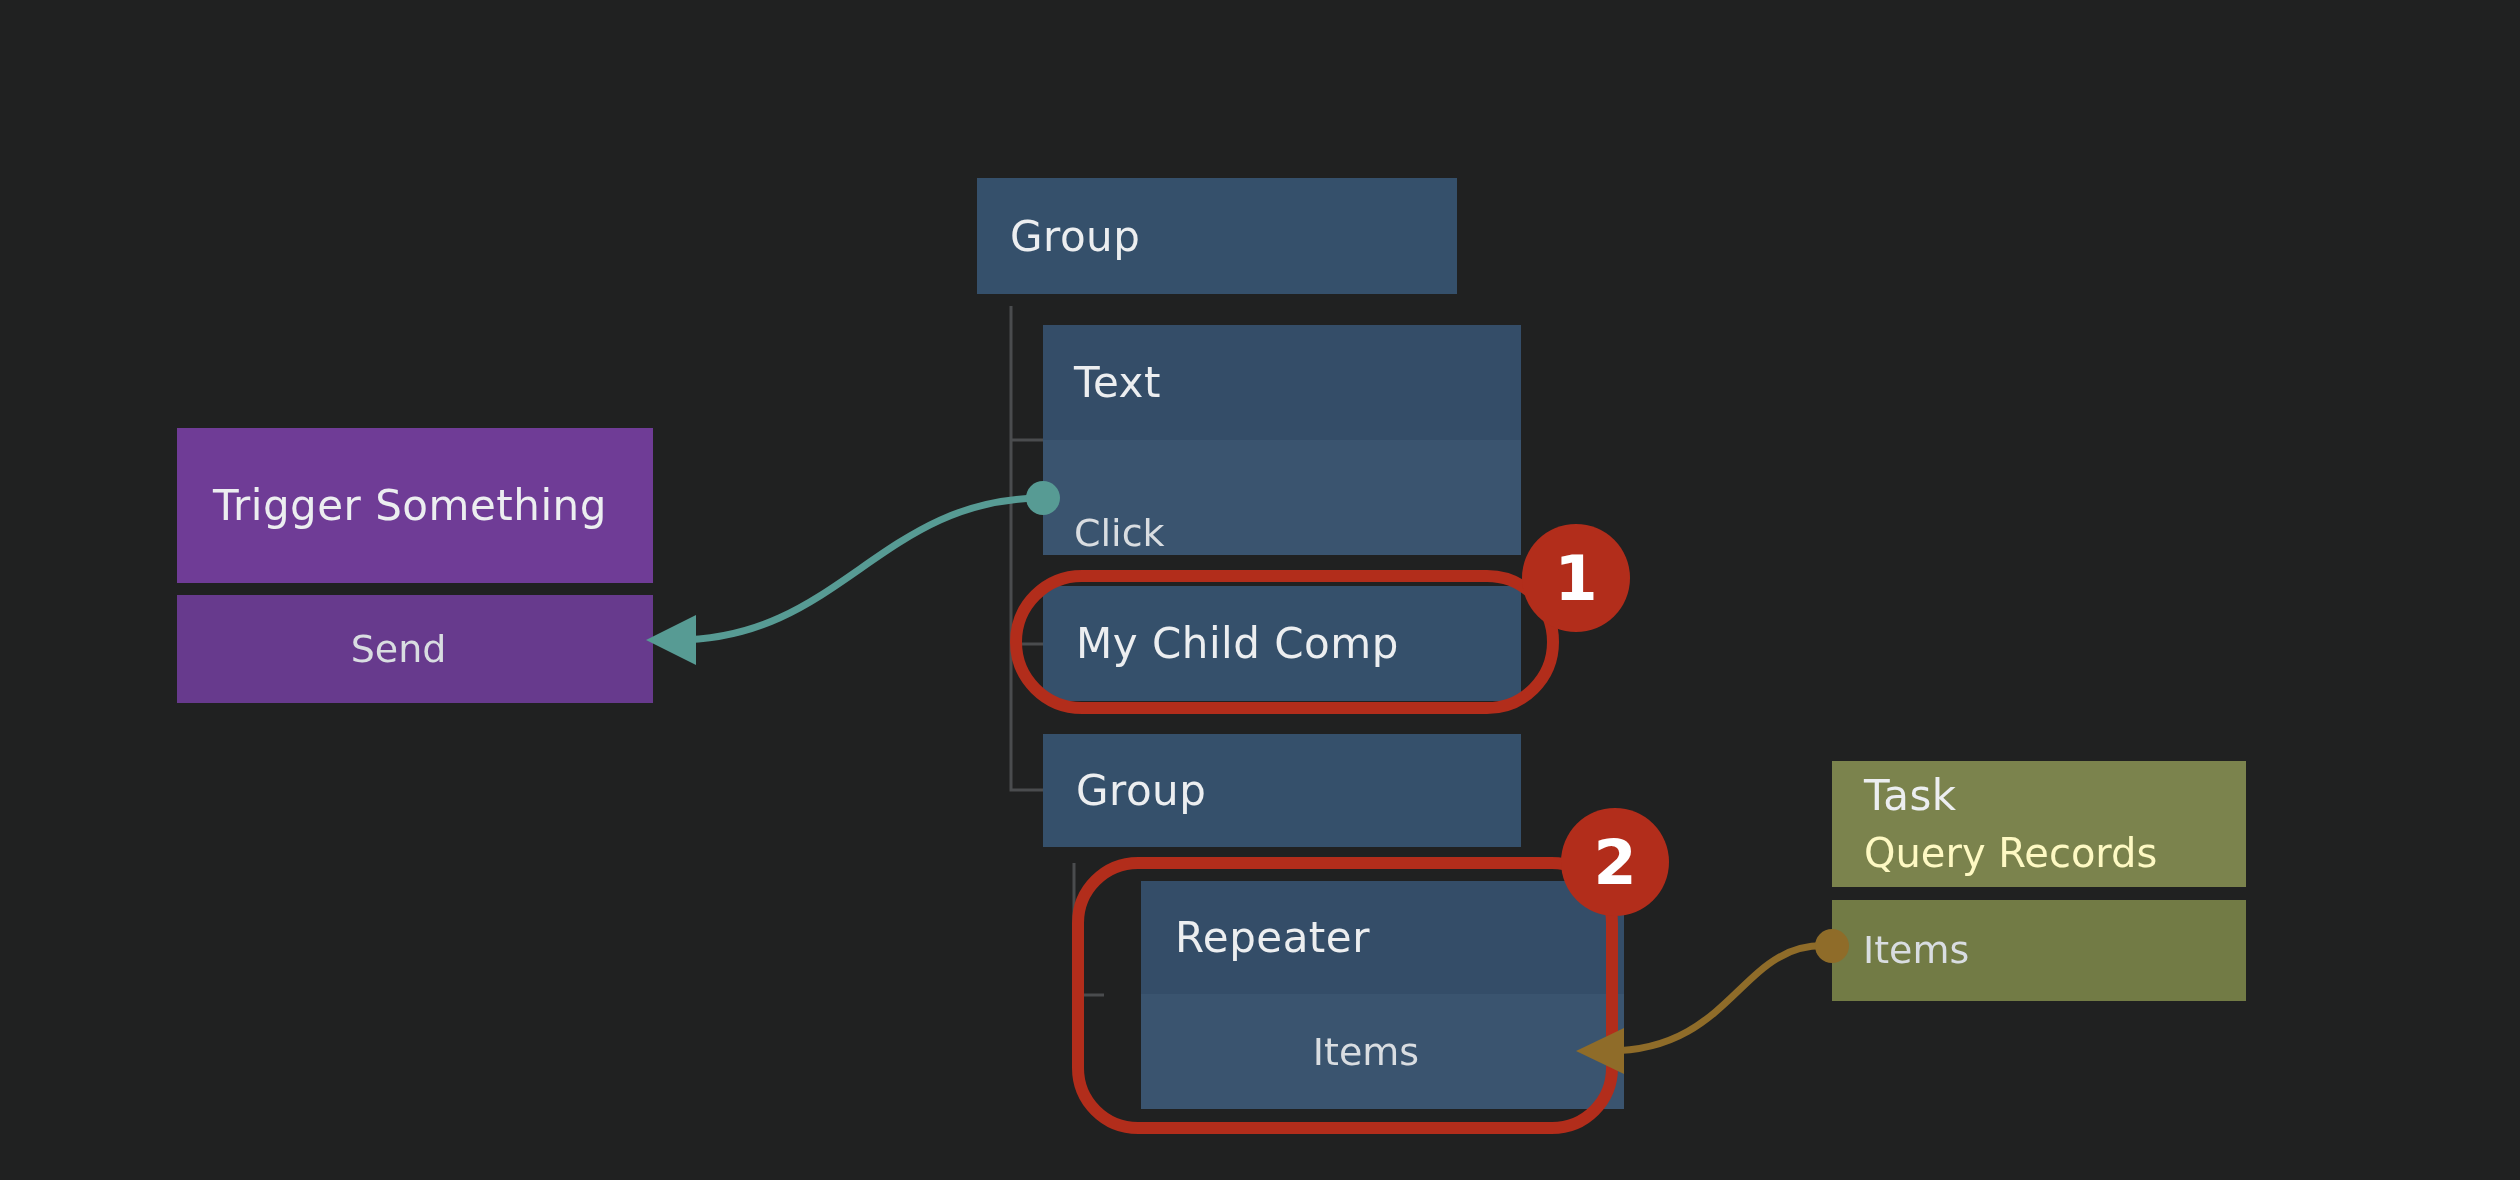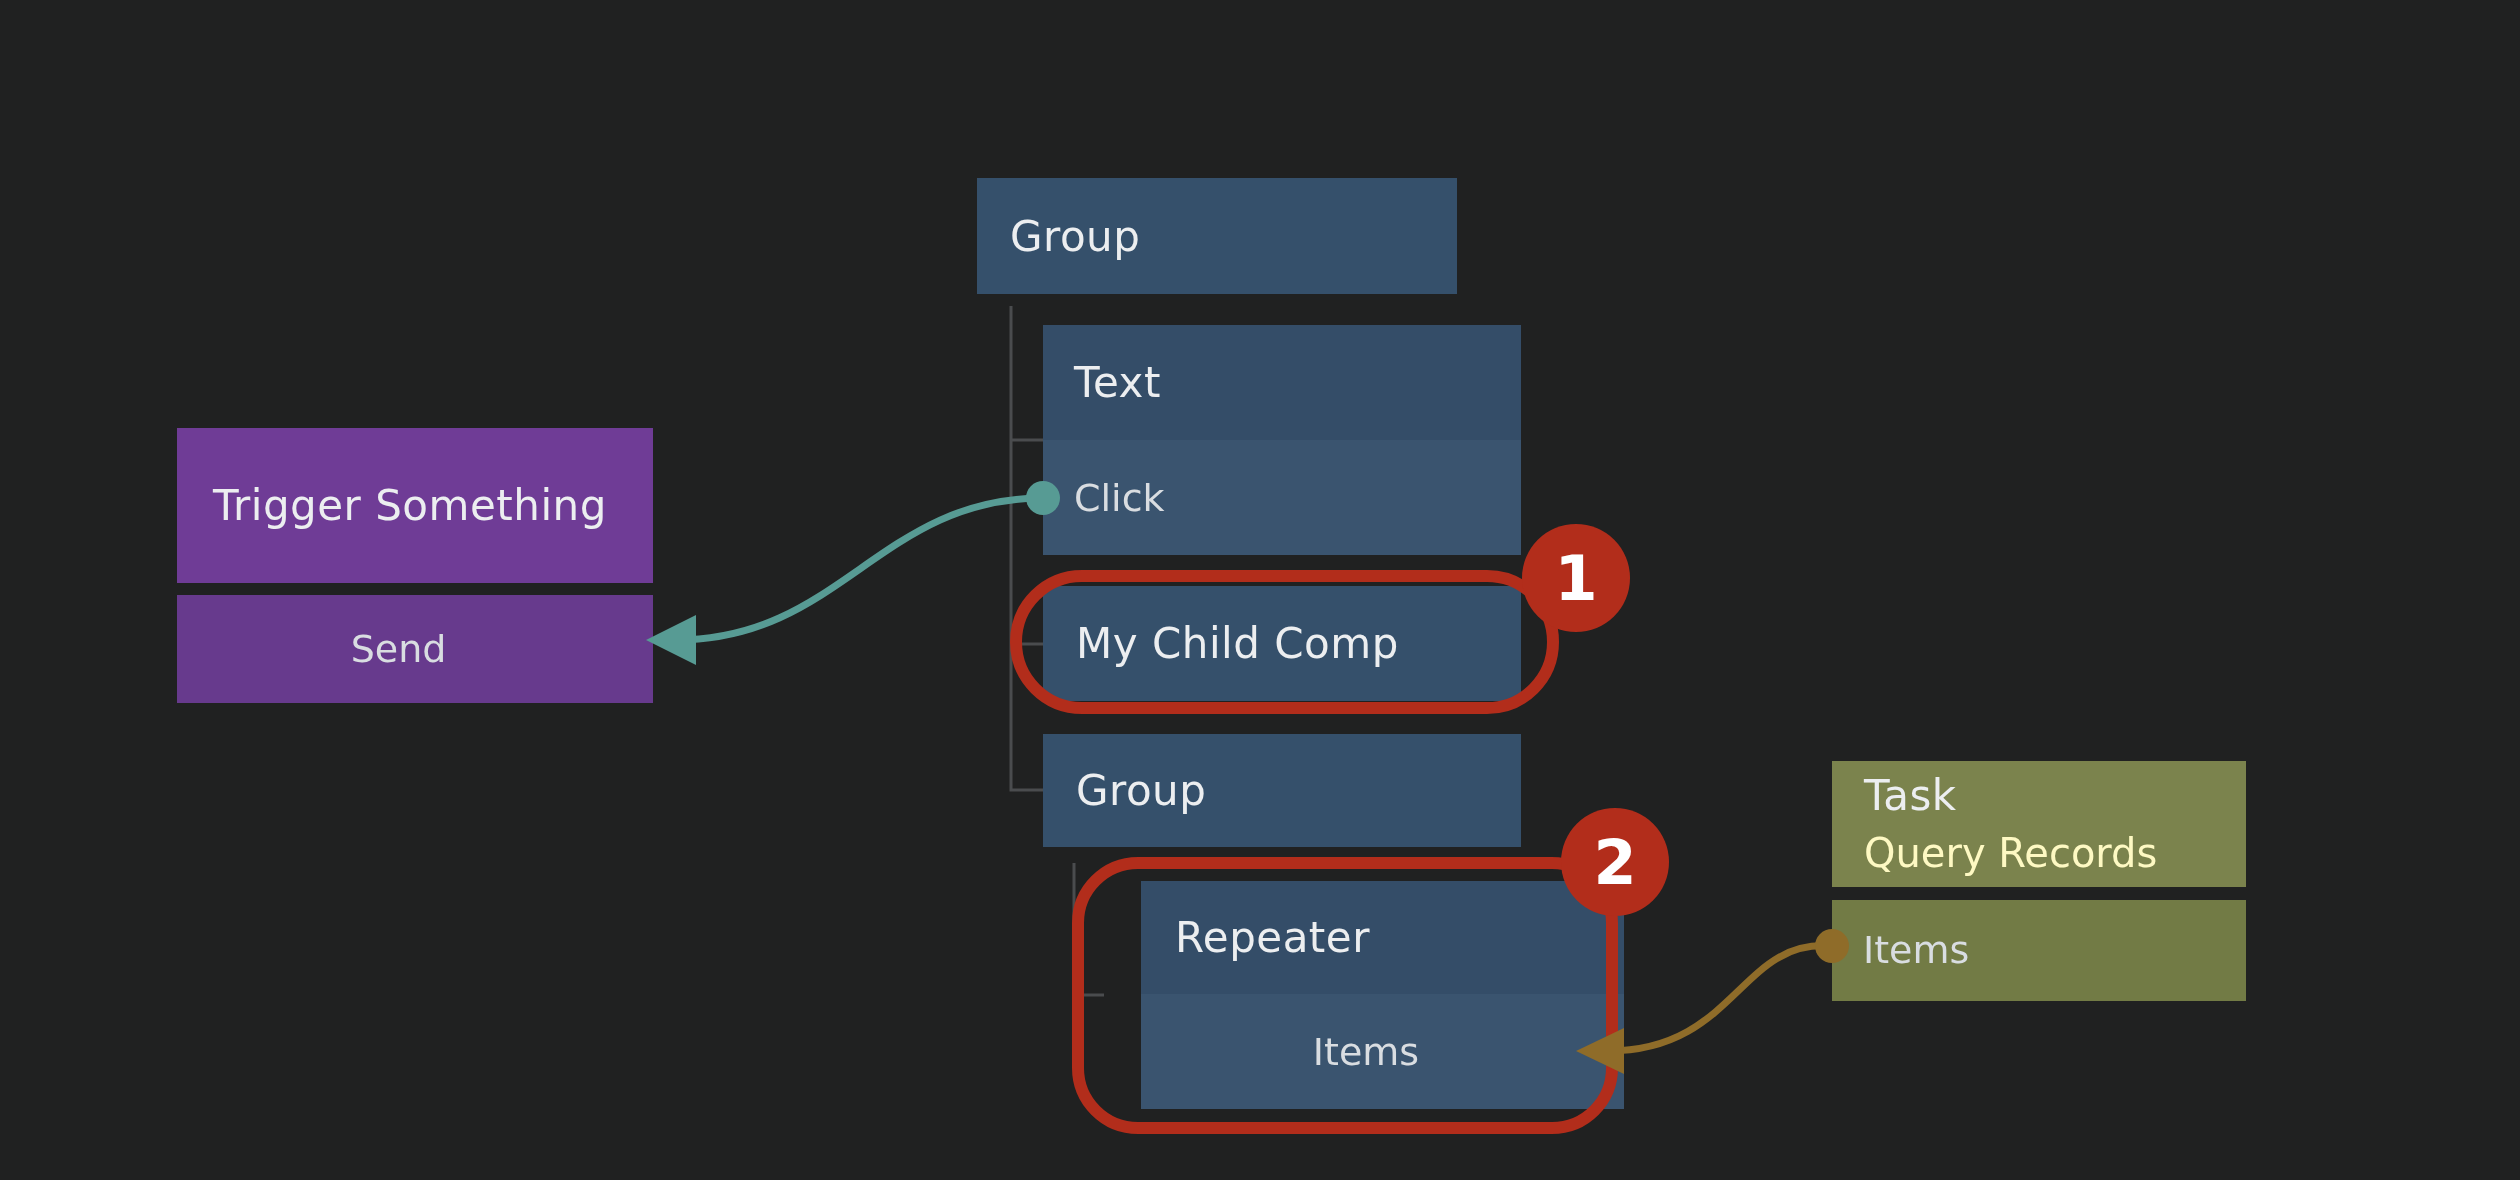--- a/index.html
+++ b/index.html
@@ -69,21 +69,21 @@
   </svg>
 
   <div class="node solid-blue" style="left:977px; top:130px; width:480px; height:116px;">
     <div class="node-title">Group</div>
   </div>
 
   <div class="node" style="left:1043px; top:277px; width:478px; height:230px;">
     <div class="sec hd-blue pad-l" style="height:115px;">
       <div class="node-title">Text</div>
     </div>
-    <div class="sec bd-blue pad-l" style="height:115px;">
+    <div class="sec bd-blue pad-l" style="height:115px;justify-content:flex-end;">
       <div class="port-label">Click</div>
     </div>
   </div>
 
   <div class="node solid-blue" style="left:1043px; top:538px; width:478px; height:115px;">
     <div class="node-title">My Child Comp</div>
   </div>
 
   <div class="node solid-blue" style="left:1043px; top:686px; width:478px; height:113px;">
     <div class="node-title">Group</div>

